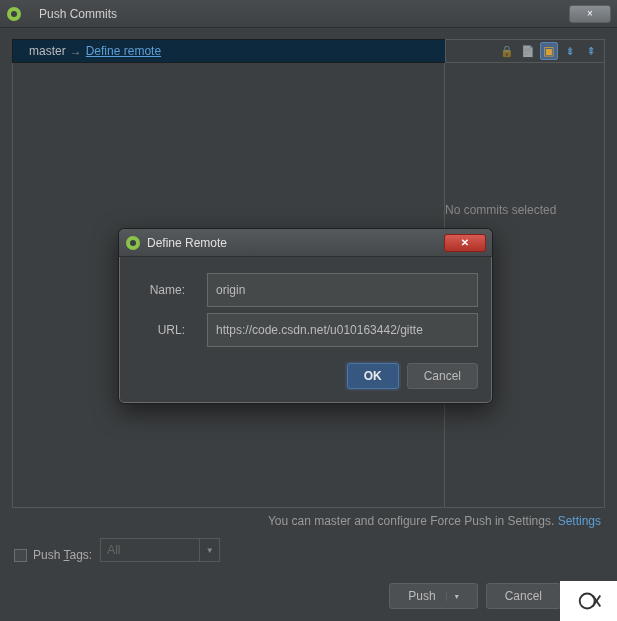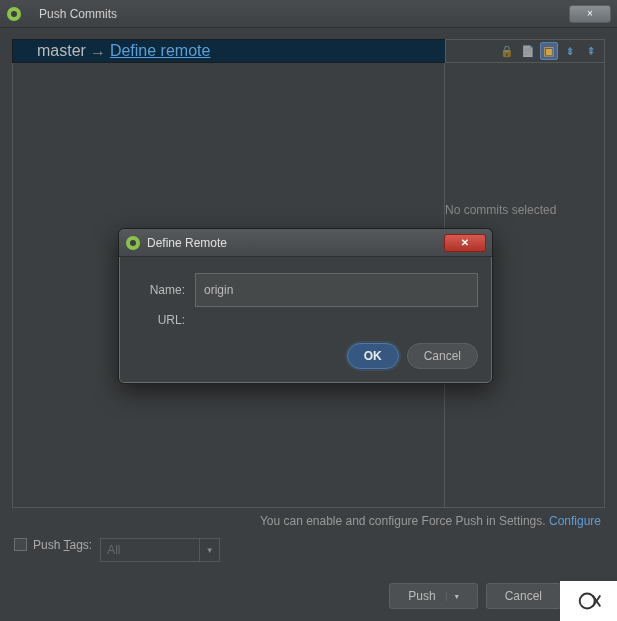--- a/index.html
+++ b/index.html
@@ -6,40 +6,40 @@
   body { width: 617px; height: 621px; background: #3c3f41; color: #bbbbbb; position: relative; overflow: hidden; }
   
   .titlebar { height: 28px; background: linear-gradient(to bottom, #494c4e, #3e4143); display: flex; align-items: center; padding: 0 6px; border-bottom: 1px solid #2d2f30; }
   .titlebar .icon { width: 16px; height: 16px; margin-right: 6px; }
   .titlebar .title { font-size: 12px; color: #d0d0d0; margin-left: 11px; }
   .titlebar .close-wrap { margin-left: auto; }
   .titlebar .close-btn { width: 42px; height: 18px; background: linear-gradient(to bottom, #8a8f93, #6b7074); border: 1px solid #5a5e61; border-radius: 3px; display: flex; align-items: center; justify-content: center; font-size: 10px; color: #fff; }
   
   .content { padding: 11px 12px 0 12px; }
   .top-row { display: flex; height: 24px; }
-  .branch-bar { flex: 1; background: #0d293e; border: 1px solid #1a1c1d; display: flex; align-items: center; padding: 0 24px; font-size: 16px; border-right: none; }
+  .branch-bar { flex: 1; background: #0d293e; border: 1px solid #1a1c1d; display: flex; align-items: center; padding: 0 16px; font-size: 12px; border-right: none; }
   .branch-bar .arrow { margin: 0 4px; color: #888; }
   .branch-bar a { color: #5c9fd6; text-decoration: underline; }
   .toolbar-right { width: 160px; background: #3c3f41; border: 1px solid #555758; display: flex; align-items: center; justify-content: flex-end; padding: 0 4px; gap: 3px; }
   .tb-icon { width: 18px; height: 18px; display: flex; align-items: center; justify-content: center; border-radius: 2px; }
   .tb-icon.sel { background: #4a6587; border: 1px solid #5c83b0; }
   .lock-i::before { content: "🔒"; font-size: 11px; opacity: .45; }
   .doc-i::before { content: "📄"; font-size: 11px; opacity: .5; }
   .box-i::before { content: "▣"; font-size: 12px; color: #d8a13b; }
   .collapse-i::before { content: "⇟"; font-size: 11px; color: #5c9fd6; }
   .expand-i::before { content: "⇞"; font-size: 11px; color: #5c9fd6; }
   
   .panels { display: flex; height: 445px; }
   .left-panel { flex: 1; background: #3c3f41; border: 1px solid #555758; border-top: none; }
   .right-panel { width: 160px; background: #3c3f41; border: 1px solid #555758; border-left: none; border-top: none; display: flex; align-items: flex-start; justify-content: flex-start; padding-top: 140px; font-size: 12px; color: #888; }
   
   .hint-row { text-align: right; padding: 6px 4px 0 0; font-size: 12px; color: #999; }
   .hint-row a { color: #5c9fd6; text-decoration: none; }
   
-  .tags-row { display: flex; align-items: flex-start; padding: 10px 2px 0 2px; font-size: 12px; }
+  .tags-row { display: flex; align-items: flex-end; padding: 10px 2px 0 2px; font-size: 12px; }
   .cb { width: 13px; height: 13px; border: 1px solid #6e6e6e; background: #43494a; margin-right: 6px; }
   .tags-row label { color: #aaa; }
   .tags-row label u { text-decoration: underline; }
   .tags-combo { margin-left: 8px; width: 120px; height: 24px; border: 1px solid #555758; background: #3c3f41; display: flex; align-items: center; padding: 0 6px; color: #666; font-size: 12px; position: relative; }
   .tags-combo .dd { position: absolute; right: 0; top: 0; width: 20px; height: 100%; border-left: 1px solid #555758; display: flex; align-items: center; justify-content: center; font-size: 8px; color: #888; }
   
   .bottom-btns { position: absolute; bottom: 12px; right: 56px; display: flex; gap: 8px; }
   .btn { height: 26px; padding: 0 18px; background: #4c5052; border: 1px solid #5e6060; color: #bbbbbb; font-size: 12px; border-radius: 3px; display: flex; align-items: center; }
   .btn.split::after { content: "▾"; font-size: 8px; margin-left: 10px; border-left: 1px solid #5e6060; padding-left: 8px; }
   
@@ -47,24 +47,24 @@
   .watermark svg { width: 28px; height: 28px; }
   
   
   .modal { position: absolute; left: 118px; top: 228px; width: 375px; background: #3c3f41; border: 1px solid #1e1f20; box-shadow: 0 8px 24px rgba(0,0,0,.55), 0 0 0 1px #6a6d6f inset; border-radius: 6px; }
   .modal-titlebar { height: 28px; background: linear-gradient(to bottom, #56595b, #45484a); border-radius: 6px 6px 0 0; display: flex; align-items: center; padding: 0 6px; border-bottom: 1px solid #2d2f30; }
   .modal-titlebar .icon { width: 16px; height: 16px; margin-right: 6px; }
   .modal-titlebar .title { font-size: 12px; color: #e0e0e0; }
   .modal-titlebar .mclose { margin-left: auto; width: 42px; height: 18px; background: linear-gradient(to bottom, #d65a52, #b03229); border: 1px solid #8a1f18; border-radius: 3px; display: flex; align-items: center; justify-content: center; font-size: 10px; color: #fff; font-weight: bold; }
   .modal-body { padding: 16px 14px 14px 14px; }
   .form-row { display: flex; align-items: center; margin-bottom: 6px; }
-  .form-row label { width: 52px; text-align: right; margin-right: 10px; font-size: 12px; color: #bbb; }
+  .form-row label { width: 52px; text-align: right; margin-right: 22px; font-size: 12px; color: #bbb; }
   .form-row input { flex: 1; height: 26px; background: #45494a; border: 1px solid #666869; color: #bbbbbb; font-size: 12px; padding: 16px 8px; outline: none; }
   .modal-btns { display: flex; justify-content: flex-end; gap: 8px; margin-top: 16px; }
-  .mbtn { height: 26px; padding: 0 16px; background: #4c5052; border: 1px solid #5e6060; color: #bbbbbb; font-size: 12px; border-radius: 13px; display: flex; align-items: center; }
+  .mbtn { height: 26px; padding: 0 16px; background: #4c5052; border: 1px solid #5e6060; color: #bbbbbb; font-size: 12px; border-radius: 3px; display: flex; align-items: center; }
   .mbtn.primary { background: #365880; border: 1px solid #4a78aa; color: #e8e8e8; font-weight: bold; box-shadow: 0 0 0 2px #4a78aa33; }
   
   .as-logo { display: block; }
 </style>
 </head>
 <body>
 
 <div class="titlebar">
   <span class="icon">
     <svg class="as-logo" viewBox="0 0 16 16">
@@ -93,21 +93,21 @@
       <span class="tb-icon expand-i"></span>
     </div>
   </div>
   <div class="panels">
     <div class="left-panel"></div>
     <div class="right-panel">
       <span>No commits selected</span>
     </div>
   </div>
   <div class="hint-row">
-    <span>You can enable and configure Force Push in Settings. </span><a href="#">Configure</a>
+    <span>You can master and configure Force Push in Settings. </span><a href="#">Settings</a>
   </div>
   <div class="tags-row">
     <div class="cb"></div>
     <label><span>Push </span><u>T</u><span>ags:</span></label>
     <div class="tags-combo">
       <span>All</span>
       <span class="dd">▼</span>
     </div>
   </div>
 </div>
@@ -138,19 +138,20 @@
     <span class="title">Define Remote</span>
     <div class="mclose">✕</div>
   </div>
   <div class="modal-body">
     <div class="form-row">
       <label>Name:</label>
       <input type="text" value="origin" style="">
     </div>
     <div class="form-row">
       <label>URL:</label>
+      <input type="text" value="https://code.csdn.net/u010163442/gitte" style="">
     </div>
     <div class="modal-btns">
       <div class="mbtn primary">OK</div>
       <div class="mbtn">Cancel</div>
     </div>
   </div>
 </div>
 
 </body></html>

